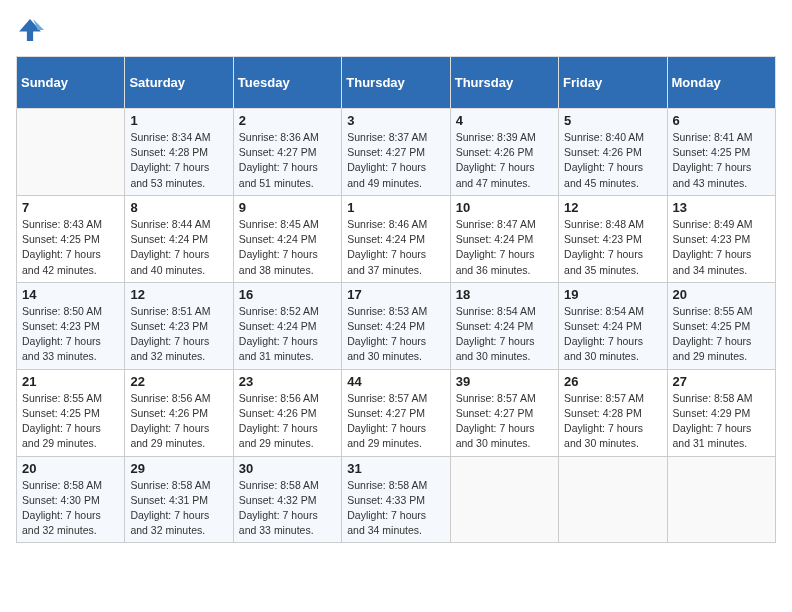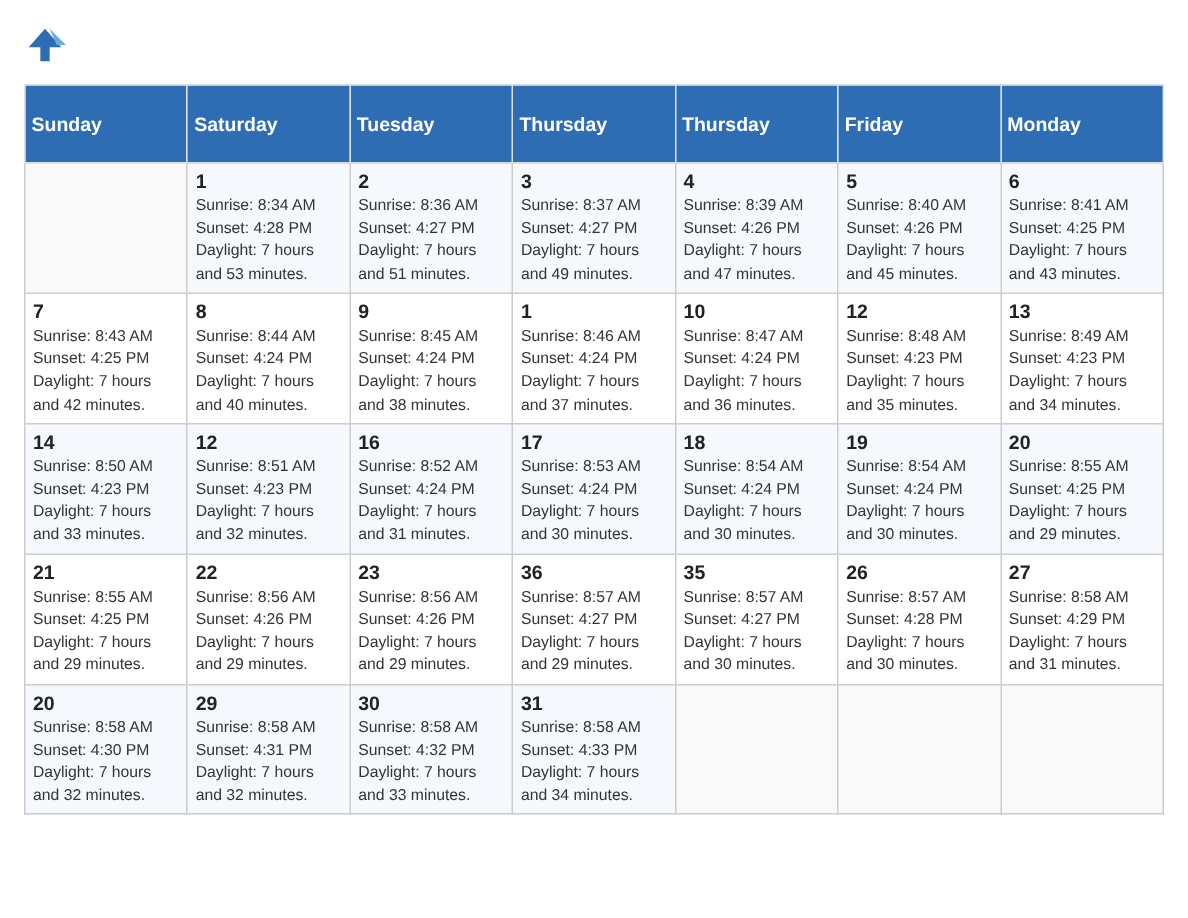--- a/index.html
+++ b/index.html
@@ -214,25 +214,25 @@
         </td>
         <td>
           <span class="day-number">22</span>
           <div class="day-info">Sunrise: 8:56 AM<br>Sunset: 4:26 PM<br>Daylight: 7 hours<br>and 29 minutes.</div>
         </td>
         <td>
           <span class="day-number">23</span>
           <div class="day-info">Sunrise: 8:56 AM<br>Sunset: 4:26 PM<br>Daylight: 7 hours<br>and 29 minutes.</div>
         </td>
         <td>
-          <span class="day-number">36</span>
+          <span class="day-number">44</span>
           <div class="day-info">Sunrise: 8:57 AM<br>Sunset: 4:27 PM<br>Daylight: 7 hours<br>and 29 minutes.</div>
         </td>
         <td>
-          <span class="day-number">35</span>
+          <span class="day-number">39</span>
           <div class="day-info">Sunrise: 8:57 AM<br>Sunset: 4:27 PM<br>Daylight: 7 hours<br>and 30 minutes.</div>
         </td>
         <td>
           <span class="day-number">26</span>
           <div class="day-info">Sunrise: 8:57 AM<br>Sunset: 4:28 PM<br>Daylight: 7 hours<br>and 30 minutes.</div>
         </td>
         <td>
           <span class="day-number">27</span>
           <div class="day-info">Sunrise: 8:58 AM<br>Sunset: 4:29 PM<br>Daylight: 7 hours<br>and 31 minutes.</div>
         </td>

